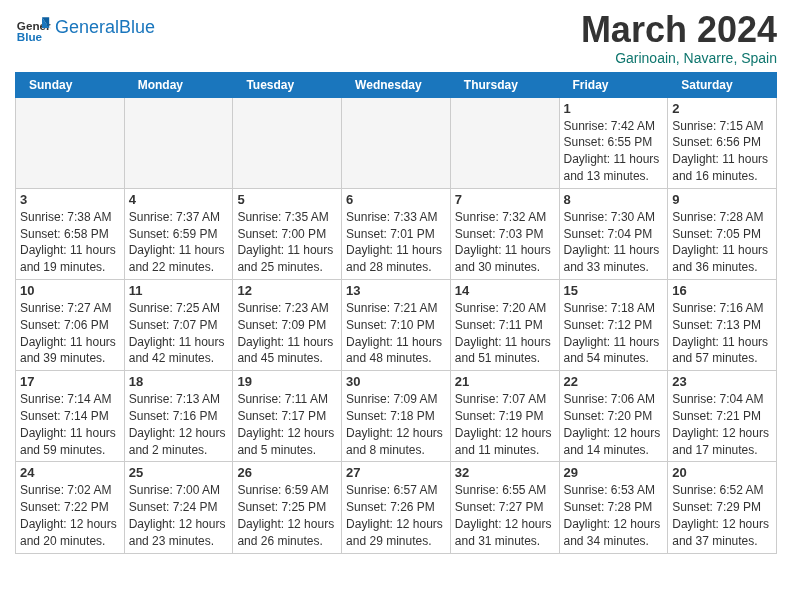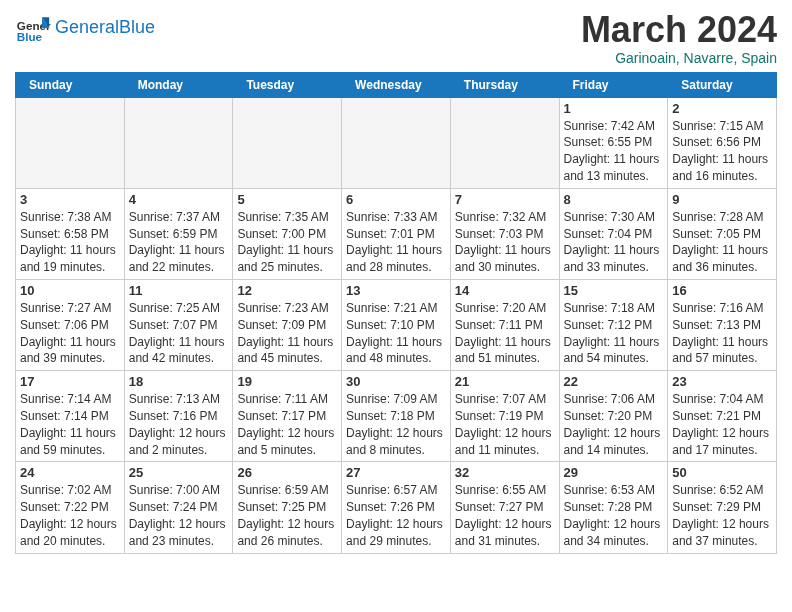--- a/index.html
+++ b/index.html
@@ -305,20 +305,20 @@
 Sunset: 7:27 PM
 Daylight: 12 hours and 31 minutes.</div>
         </td>
         <td>
           <span class="day-number">29</span>
           <div class="day-info">Sunrise: 6:53 AM
 Sunset: 7:28 PM
 Daylight: 12 hours and 34 minutes.</div>
         </td>
         <td>
-          <span class="day-number">50</span>
+          <span class="day-number">20</span>
           <div class="day-info">Sunrise: 6:52 AM
 Sunset: 7:29 PM
 Daylight: 12 hours and 37 minutes.</div>
         </td>
       </tr>
     </tbody>
 </table>
 
 </body></html>

